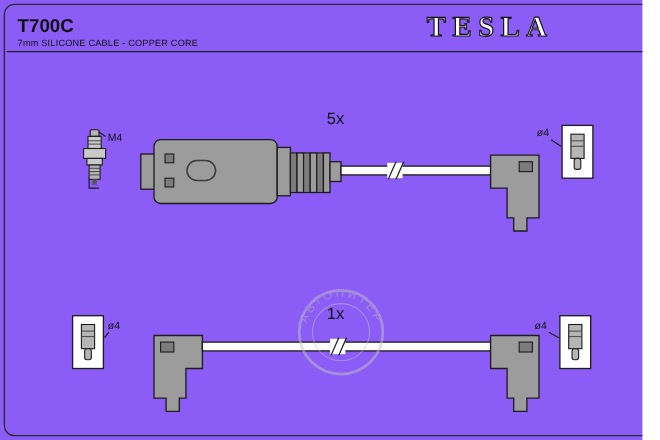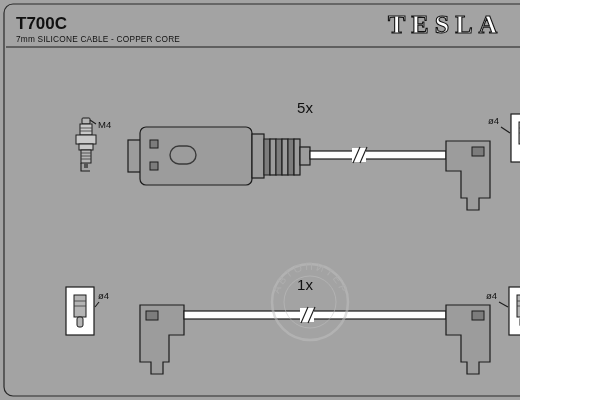--- a/index.html
+++ b/index.html
@@ -1,16 +1,16 @@
 <!DOCTYPE html>
 <html><head>
 <meta charset="utf-8">
 <style>
   html,body{margin:0;padding:0;background:#fff;}
-  .canvas{position:relative;width:520px;height:400px;background:#a3a3a3;overflow:hidden;
+  .canvas{position:relative;width:584px;height:400px;background:#8b5cf6;overflow:hidden;
           font-family:"Liberation Sans",sans-serif;}
   svg{position:absolute;left:0;top:0;}
   svg text{font-family:"Liberation Sans",sans-serif;fill:#111;}
   .pn{font-size:17px;font-weight:bold;}
   .sub{font-size:8.3px;letter-spacing:.2px;}
   .brand{font-family:"Liberation Serif",serif;font-size:26px;font-weight:bold;
          fill:#ffffff;stroke:#111;stroke-width:1.1px;letter-spacing:6px;}
   .qty{font-size:15px;}
   .small{font-size:9.5px;}
   .gray{fill:#9c9c9c;stroke:#1c1c1c;stroke-width:1.2;}

